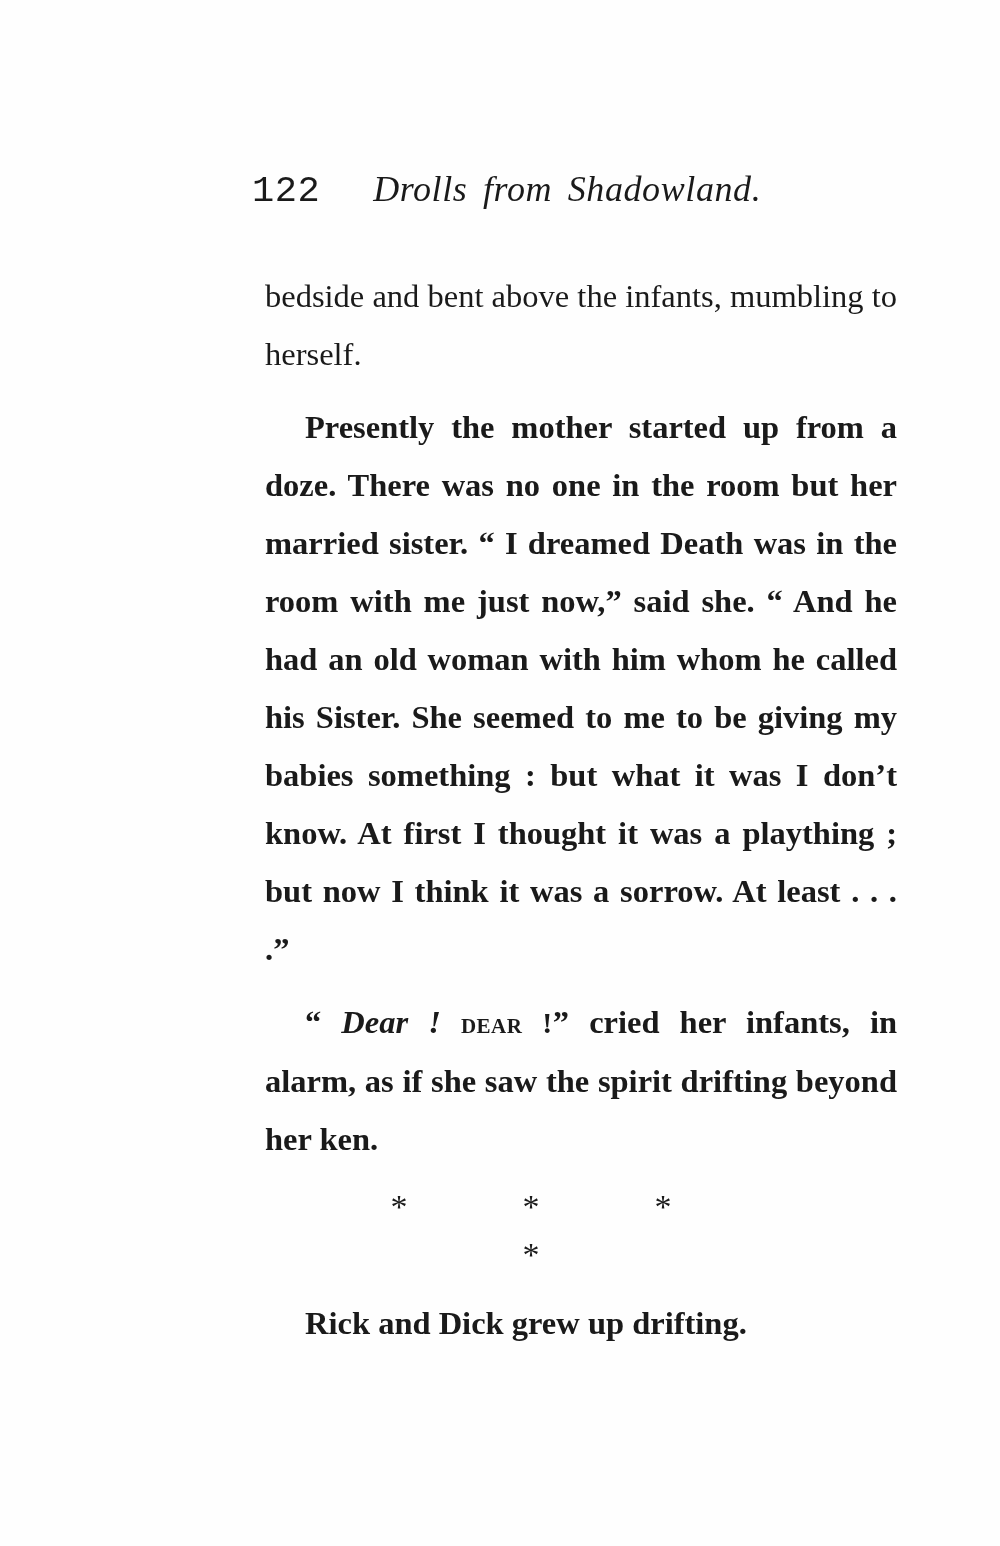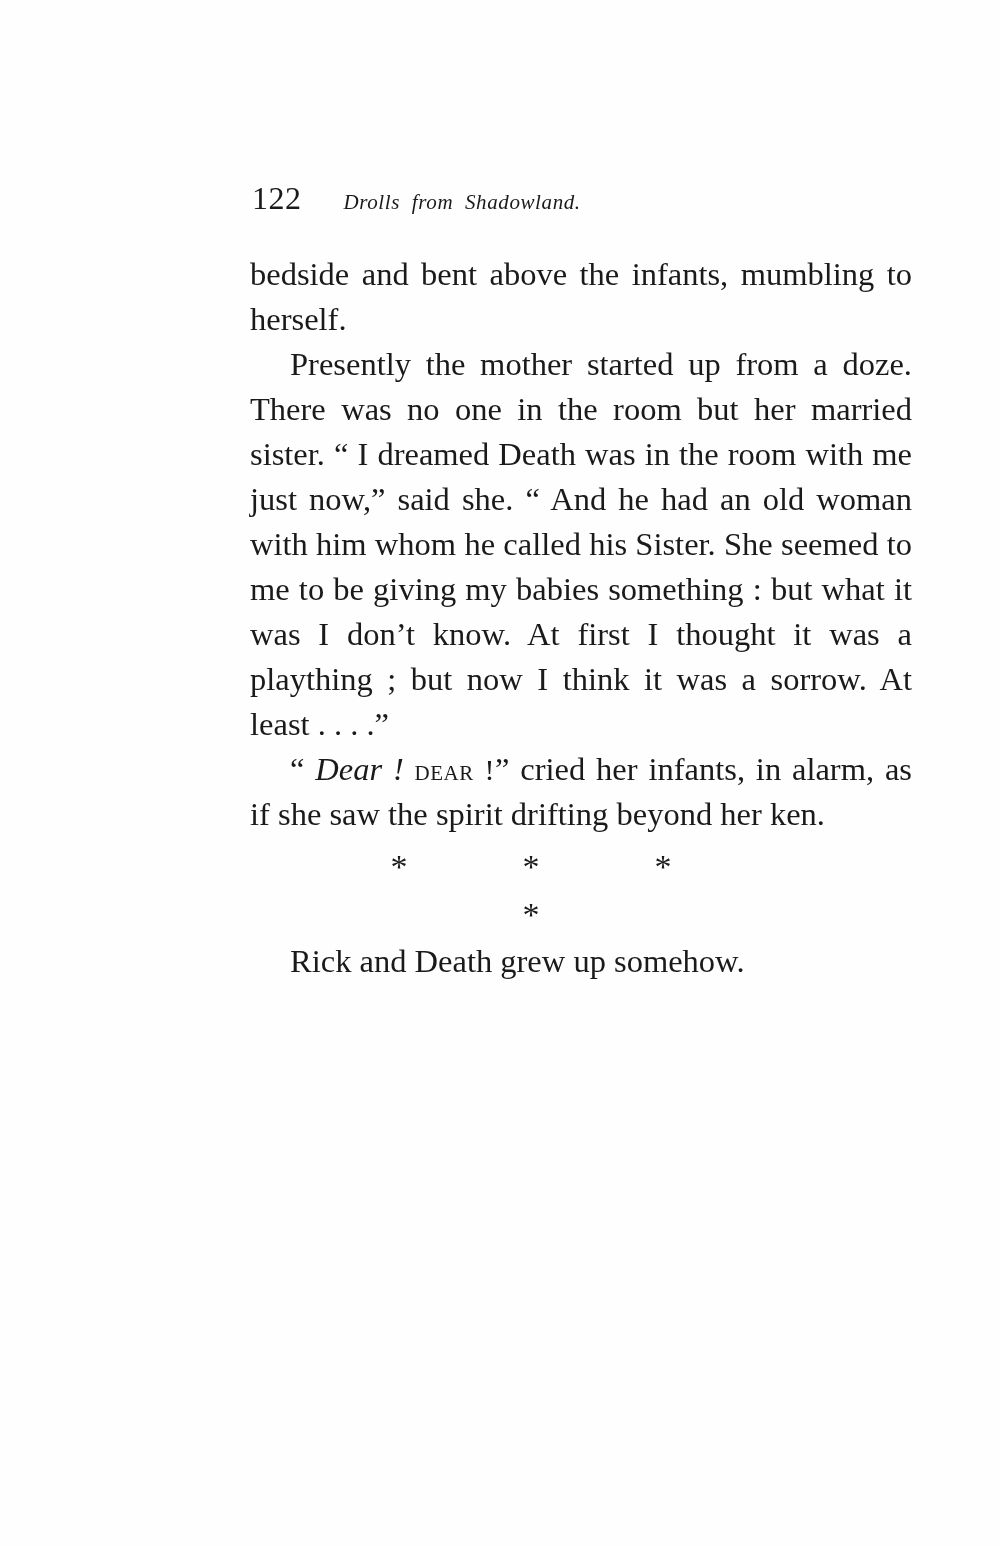--- a/index.html
+++ b/index.html
@@ -25,50 +25,51 @@
   .header {
     position: absolute;
     top: 168px;
     left: 252px;
     width: 660px;
     display: flex;
     align-items: baseline;
     white-space: nowrap;
   }
   .folio {
-    font-family: Liberation Serif, serif;
-    font-size: 32px;
+    font-family: Liberation Mono, monospace;
+    font-size: 37px;
     letter-spacing: 0.5px;
     margin-right: 42px;
-    margin-top: 12px;
   }
   .running-title {
     font-family: "Liberation Serif", serif;
     font-style: italic;
-    font-size: 21px;
+    font-size: 36px;
     letter-spacing: 0.6px;
     word-spacing: 6px;
+    margin-left: 11px;
   }
   .body-col {
     position: absolute;
     top: 252px;
     left: 250px;
     width: 662px;
   }
   p.para {
-    margin: 0;
+    margin: 15px;
     font-size: 32.5px;
-    line-height: 45px;
+    line-height: 58px;
     text-align: justify;
     text-justify: inter-word;
     -webkit-hyphens: none;
     hyphens: none;
   }
   p.para.indent {
     text-indent: 40px;
+    font-weight: bold;
   }
   .sc {
     font-variant: small-caps;
     font-size: 30px;
     letter-spacing: 0.5px;
   }
   .ital {
     font-style: italic;
   }
   .stars {
@@ -107,16 +108,16 @@
     <p class="para indent">
       <span>“ </span><span class="ital">Dear !</span> <span class="sc">dear !</span><span>” cried her infants, in alarm, as if she saw the spirit drifting beyond her ken.</span>
     </p>
 
 
 
     <div class="stars">
       <span>*</span><span>*</span><span>*</span><span>*</span>
     </div>
 
-    <p class="para indent">Rick and Death grew up somehow.</p>
+    <p class="para indent">Rick and Dick grew up drifting.</p>
 
   </div>
 </div>
 
 </body></html>

